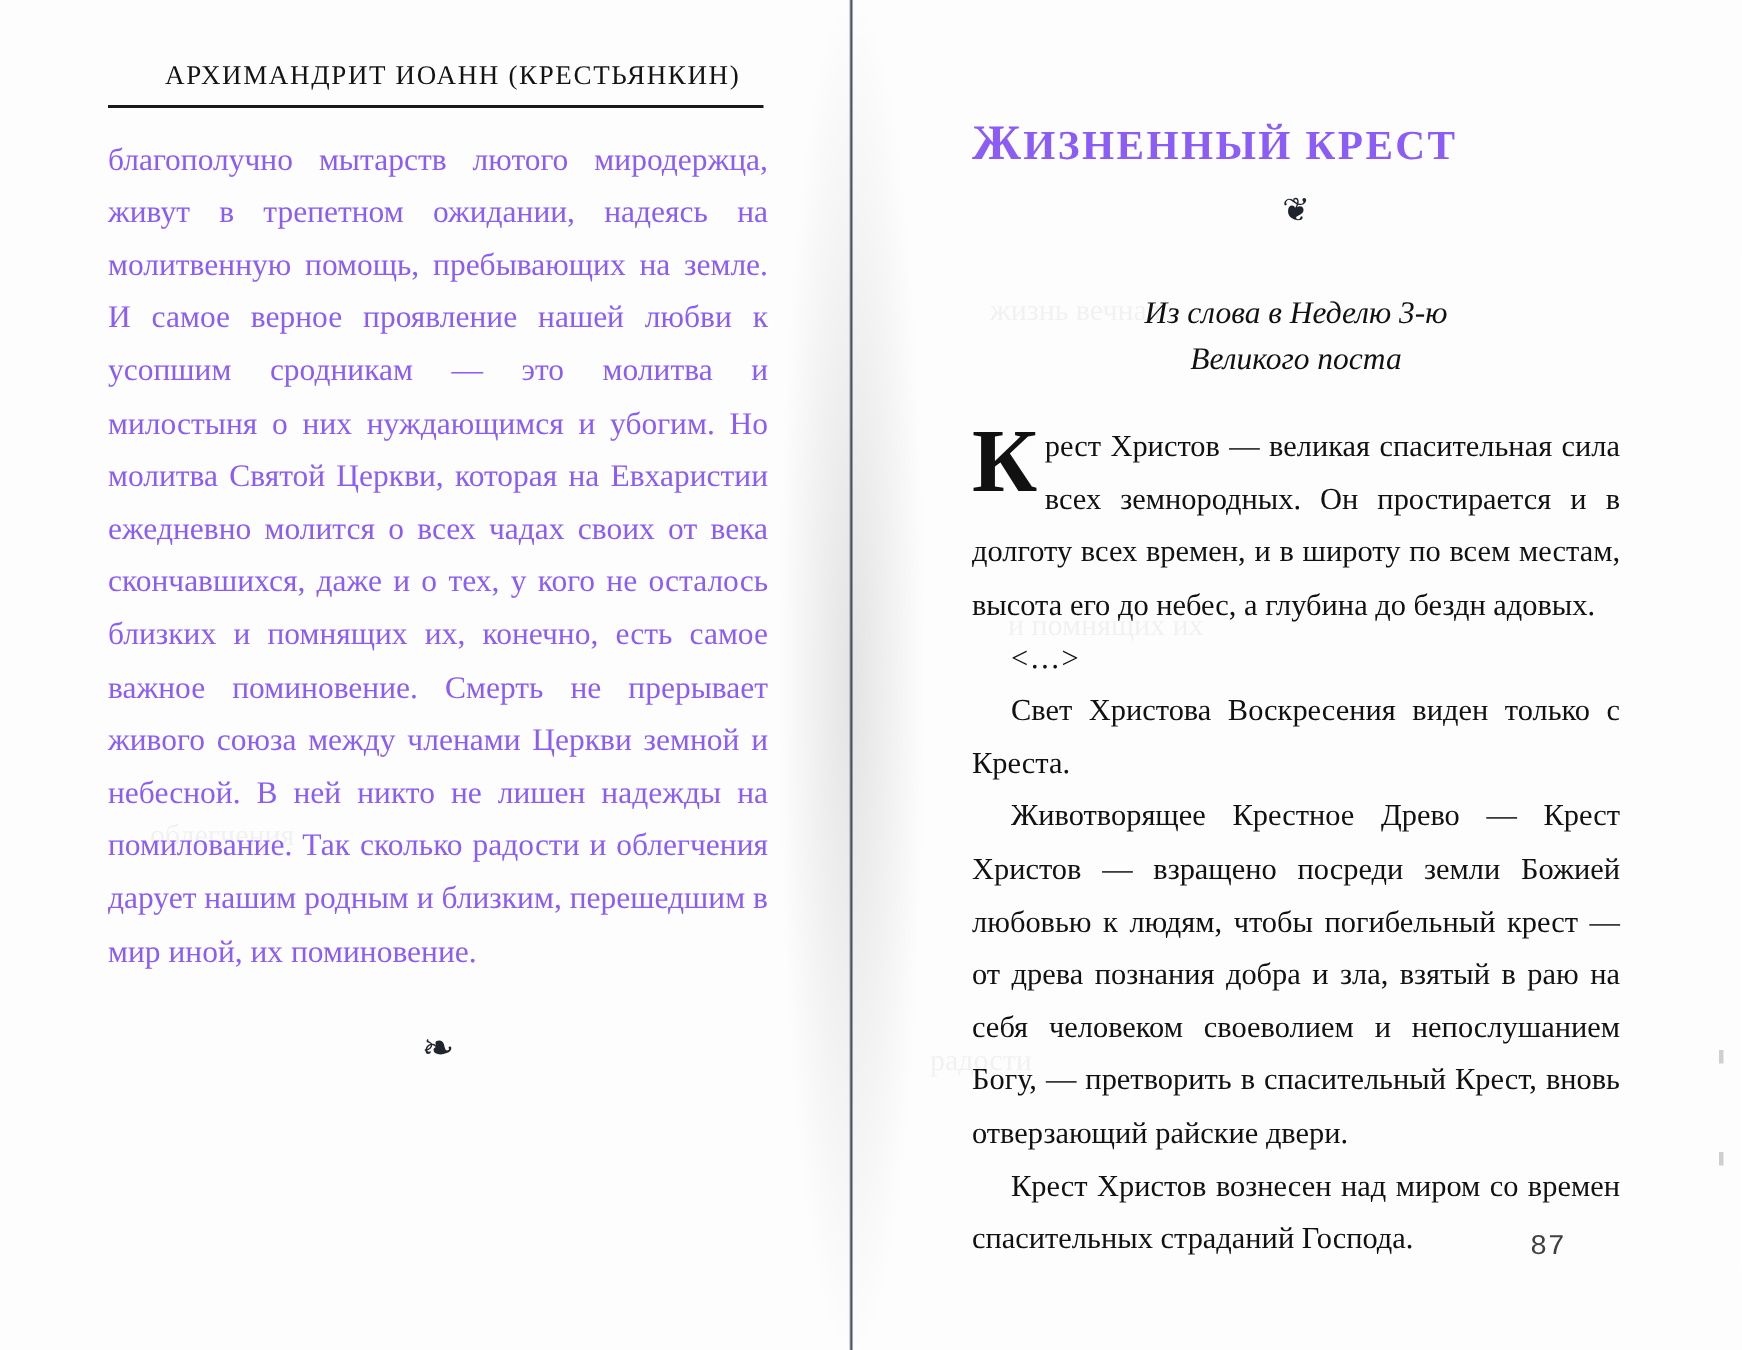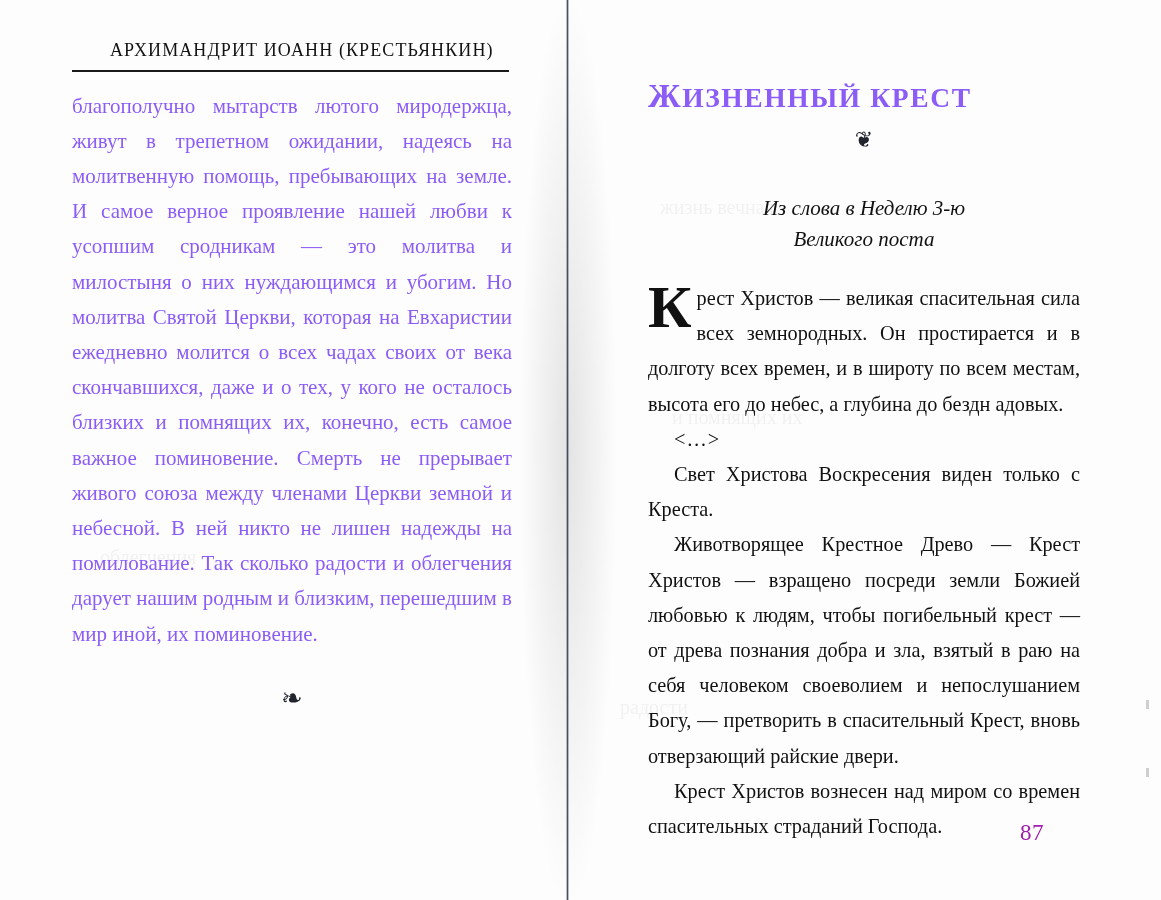--- a/index.html
+++ b/index.html
@@ -134,23 +134,24 @@
     font-family: "Liberation Serif", "DejaVu Serif", serif;
   }
   .ellipsis-line {
     text-indent: 26px;
     letter-spacing: 1px;
   }
   .folio {
     position: absolute;
     left: 1020px;
     top: 820px;
-    font-size: 23px;
-    color: #a21caf;
+    font-size: 19px;
+    color: #404040;
     letter-spacing: .5px;
+    font-family: Liberation Mono, monospace;
   }
 
   
   .ghost {
     position: absolute;
     color: rgba(40,45,55,0.055);
     font-size: 20px;
     line-height: 35px;
     pointer-events: none;
     user-select: none;

